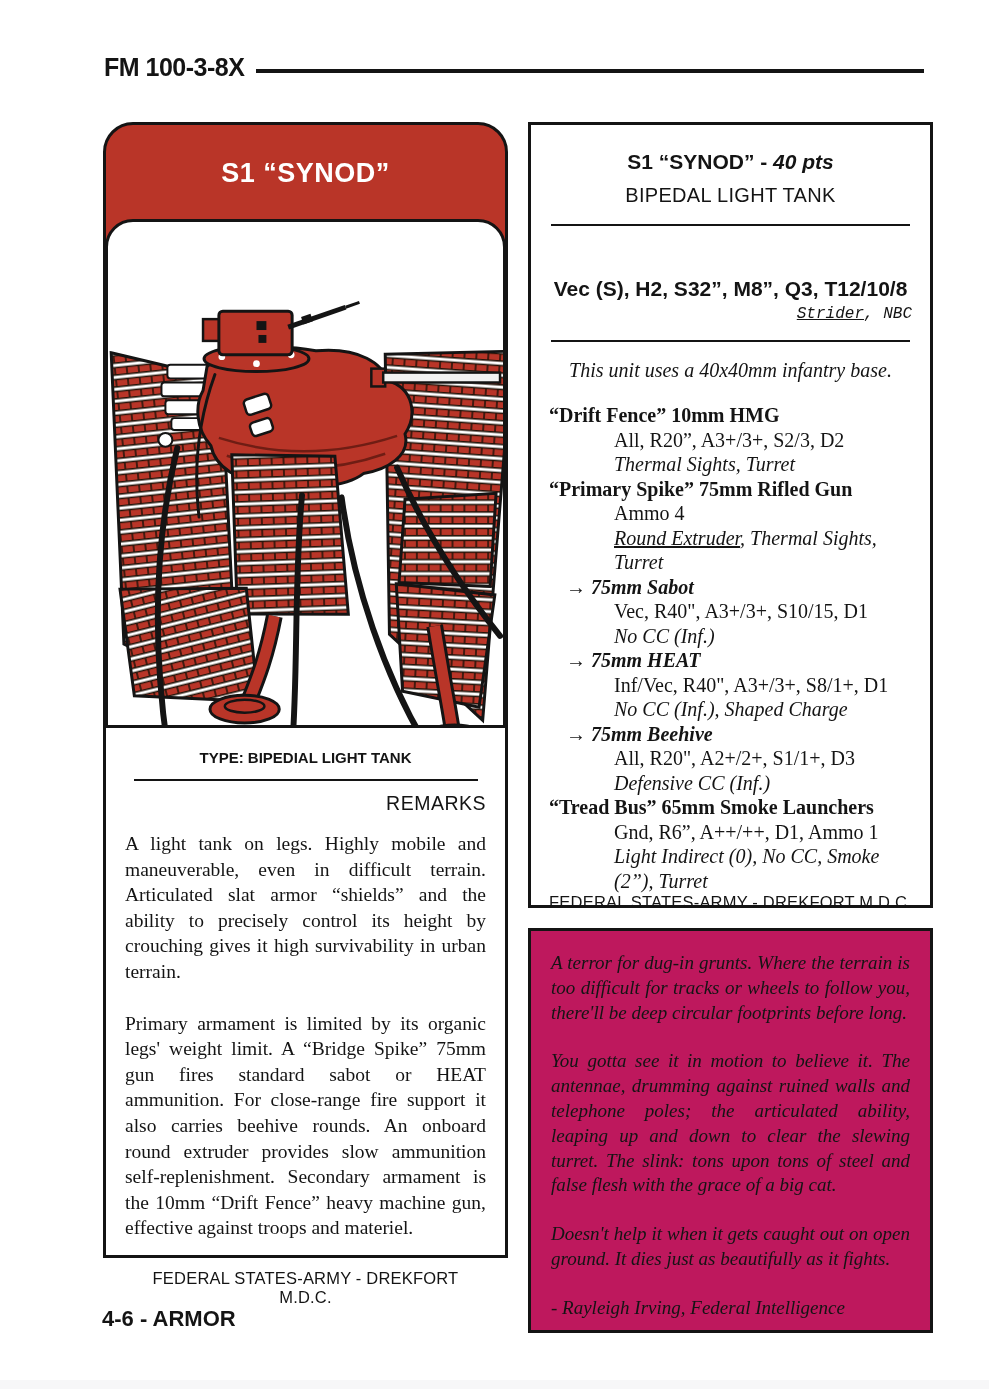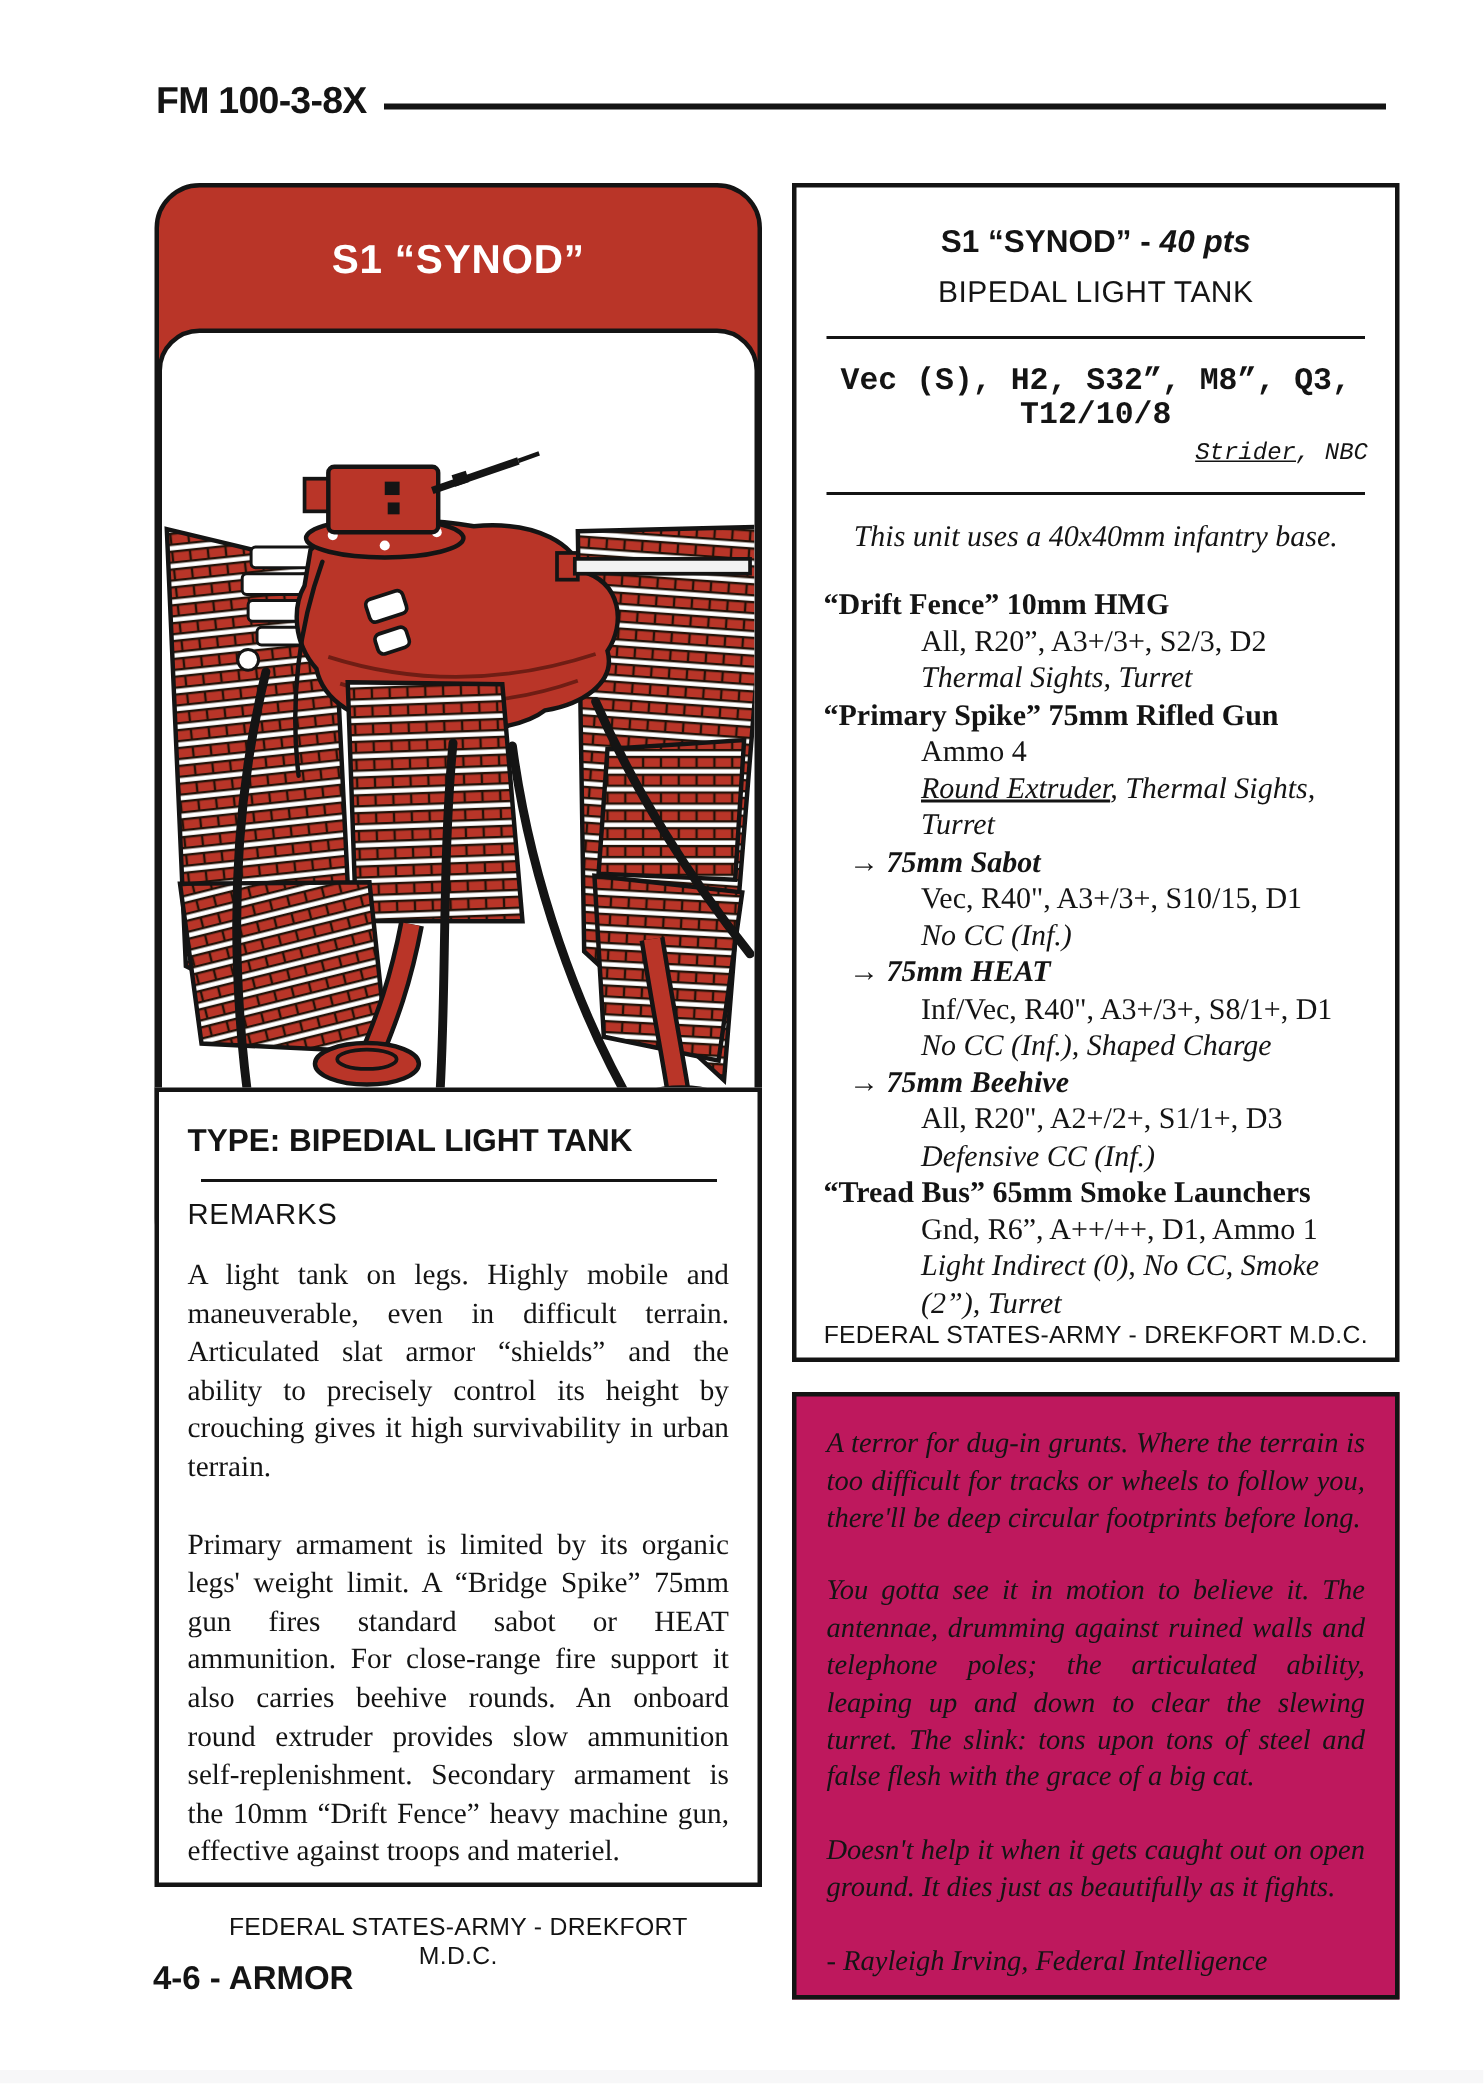--- a/index.html
+++ b/index.html
@@ -17,40 +17,40 @@
     background:#B93528;border:3px solid #141414;border-radius:30px;box-sizing:border-box;}
   .unit-card-title{height:96px;display:flex;align-items:center;justify-content:center;
     color:#fff;font-size:27px;font-weight:bold;letter-spacing:0.5px;}
   .unit-card-body{position:absolute;left:-1px;right:-1px;top:94px;bottom:-1px;
     background:#fff;border:3px solid #141414;border-radius:28px;overflow:hidden;}
   .unit-card-body svg{display:block;width:100%;height:100%;}
 
   
   .type-box{position:absolute;left:103px;top:725px;width:405px;height:533px;
     border:3px solid #141414;background:#fff;box-sizing:border-box;padding:21px 19px 0;}
-  .type-title{font-weight:bold;font-size:21px;}
+  .type-title{text-align:center;font-weight:bold;font-size:15px;}
   .type-rule{width:344px;margin:13px auto 11px;border:0;border-top:2px solid #141414;}
-  .remarks-label{text-align:left;font-size:19.5px;letter-spacing:0.5px;}
+  .remarks-label{text-align:right;font-size:19.5px;letter-spacing:0.5px;}
   .remarks p{font-family:"Liberation Serif",serif;font-size:19.5px;line-height:25.6px;
     text-align:justify;margin:16px 0 0;}
   .remarks p + p{margin-top:26px;}
   .org-footer{text-align:center;font-size:16.5px;margin-top:28px;letter-spacing:0.2px;}
 
   
   .page-footer{position:absolute;left:102px;top:1306px;font-size:22px;font-weight:bold;}
 
   
   .stat-card{position:absolute;left:528px;top:122px;width:405px;height:786px;
     border:3px solid #141414;background:#fff;box-sizing:border-box;
     padding:25px 18px 18px;display:flex;flex-direction:column;}
   .sc-title{text-align:center;font-size:21px;font-weight:bold;}
   .sc-title .pts{font-style:italic;}
   .sc-type{text-align:center;font-size:20px;margin-top:10px;letter-spacing:0.3px;}
   .sc-rule{border:0;border-top:2px solid #141414;margin:17px 2px;}
-  .sc-statline{text-align:center;font-family:Liberation Mono, monospace;font-weight:bold;font-size:21px;}
+  .sc-statline{text-align:center;font-family:Liberation Sans, sans-serif;font-weight:bold;font-size:21px;margin-top:34px;}
   .sc-traits{text-align:right;font-family:Liberation Mono, monospace;font-size:16px;margin-top:4px;}
   .sc-note{text-align:center;font-family:"Liberation Serif",serif;font-style:italic;font-size:20px;}
   .weapons{margin-top:21px;font-family:"Liberation Serif",serif;font-size:20px;}
   .weapon-name{font-weight:bold;line-height:24.5px;}
   .weapon-name.sub{font-style:italic;padding-left:17px;}
   .wline{padding-left:65px;line-height:24.5px;}
   .seg-r{font-style:normal;}
   .seg-i{font-style:italic;}
   .seg-iu{font-style:italic;text-decoration:underline;}
   .sc-footer{margin-top:auto;text-align:center;font-size:16.5px;letter-spacing:0.2px;

